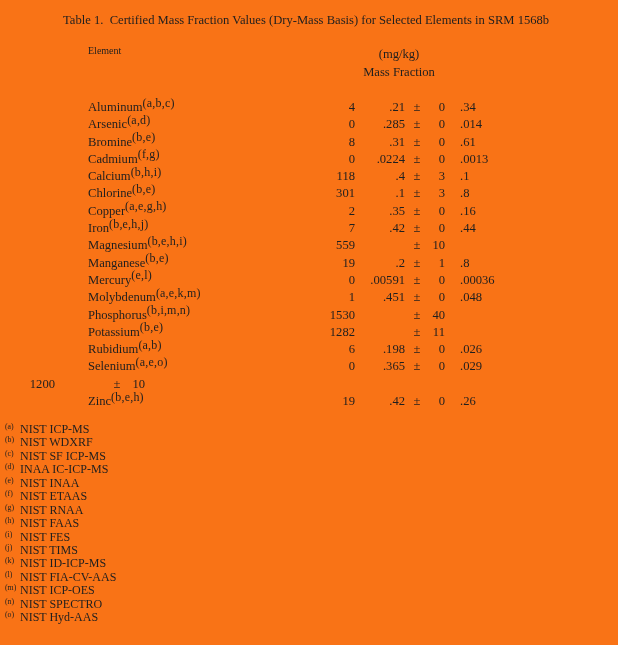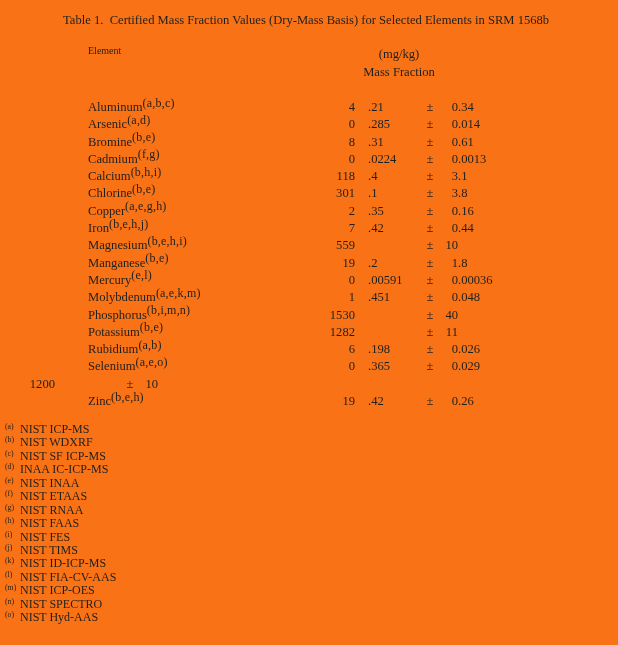--- a/index.html
+++ b/index.html
@@ -47,24 +47,24 @@
   .row {
     display: flex;
     align-items: baseline;
     height: 17.3px;
     line-height: 17.3px;
     font-size: 12.6px;
     white-space: nowrap;
   }
   .c-el   { margin-left: 88px; width: 212px; text-align: left; }
   .c-vint { width: 55px;  text-align: right; }
-  .c-vfrac{ width: 50px;  text-align: left; margin-left: 13px; }
+  .c-vfrac{ width: 50px;  text-align: right; }
   .c-pm   { width: 24px;  text-align: center; }
   .c-uint { width: 16px;  text-align: right; }
-  .c-ufrac{ width: 60px;  text-align: left; }
+  .c-ufrac{ width: 60px;  text-align: left; padding-left: 15px; }
   .note-sup {
     font-size: 12px;
     position: relative;
     top: -4.5px;
     letter-spacing: 0.2px;
   }
   .footnotes {
     position: absolute;
     left: 5px;
     top: 420px;

